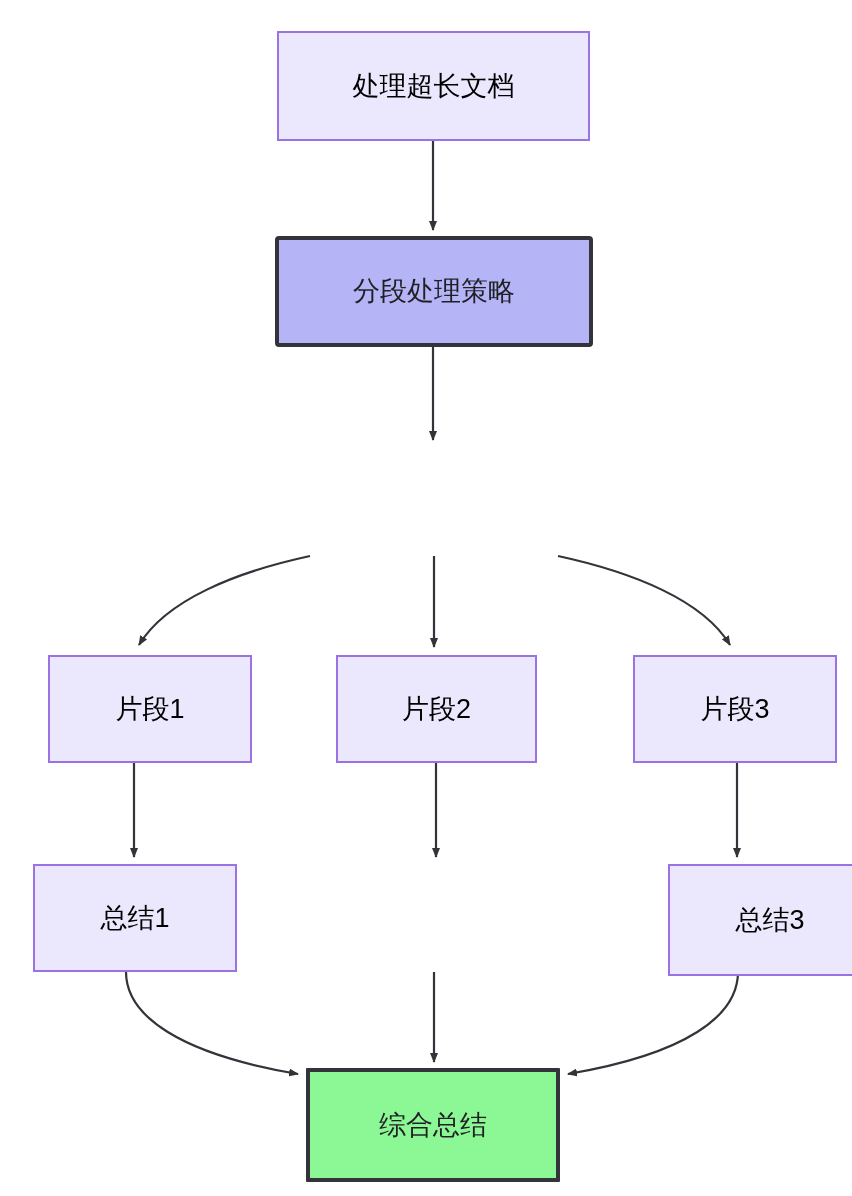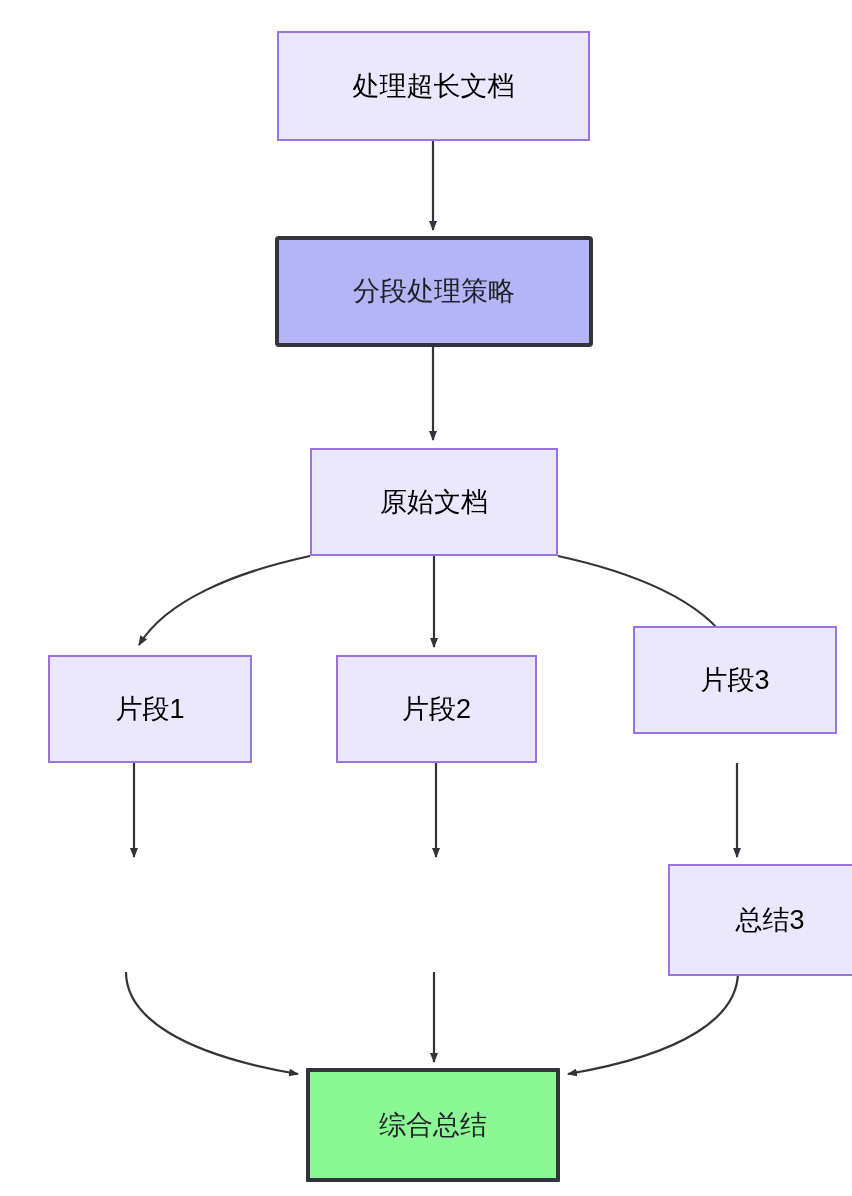--- a/index.html
+++ b/index.html
@@ -109,36 +109,36 @@
   </svg>
 
   <div class="node style-default" style="left:277px; top:31px; width:313px; height:110px;">
     <span class="node-label">处理超长文档</span>
   </div>
 
   <div class="node style-highlight" style="left:275px; top:236px; width:318px; height:111px;">
     <span class="node-label">分段处理策略</span>
   </div>
 
-  <div class="node style-default" style="left:310px; top:448px; width:248px; height:108px;">
-    <span class="node-label">原始文档</span>
-  </div>
 
   <div class="node style-default" style="left:33px; top:655px; width:204px; height:108px;margin-left:15px;">
     <span class="node-label">片段1</span>
   </div>
 
   <div class="node style-default" style="left:336px; top:655px; width:201px; height:108px;justify-content:center;">
     <span class="node-label">片段2</span>
   </div>
 
-  <div class="node style-default" style="left:633px; top:626px; width:204px; height:108px;">
+  <div class="node style-default" style="left:633px; top:655px; width:204px; height:108px;">
     <span class="node-label">片段3</span>
   </div>
 
+  <div class="node style-default" style="left:33px; top:864px; width:204px; height:108px;">
+    <span class="node-label">总结1</span>
+  </div>
 
 
   <div class="node style-default" style="left:668px; top:864px; width:204px; height:112px;">
     <span class="node-label">总结3</span>
   </div>
 
   <div class="node style-success" style="left:306px; top:1068px; width:254px; height:114px;">
     <span class="node-label">综合总结</span>
   </div>
 

